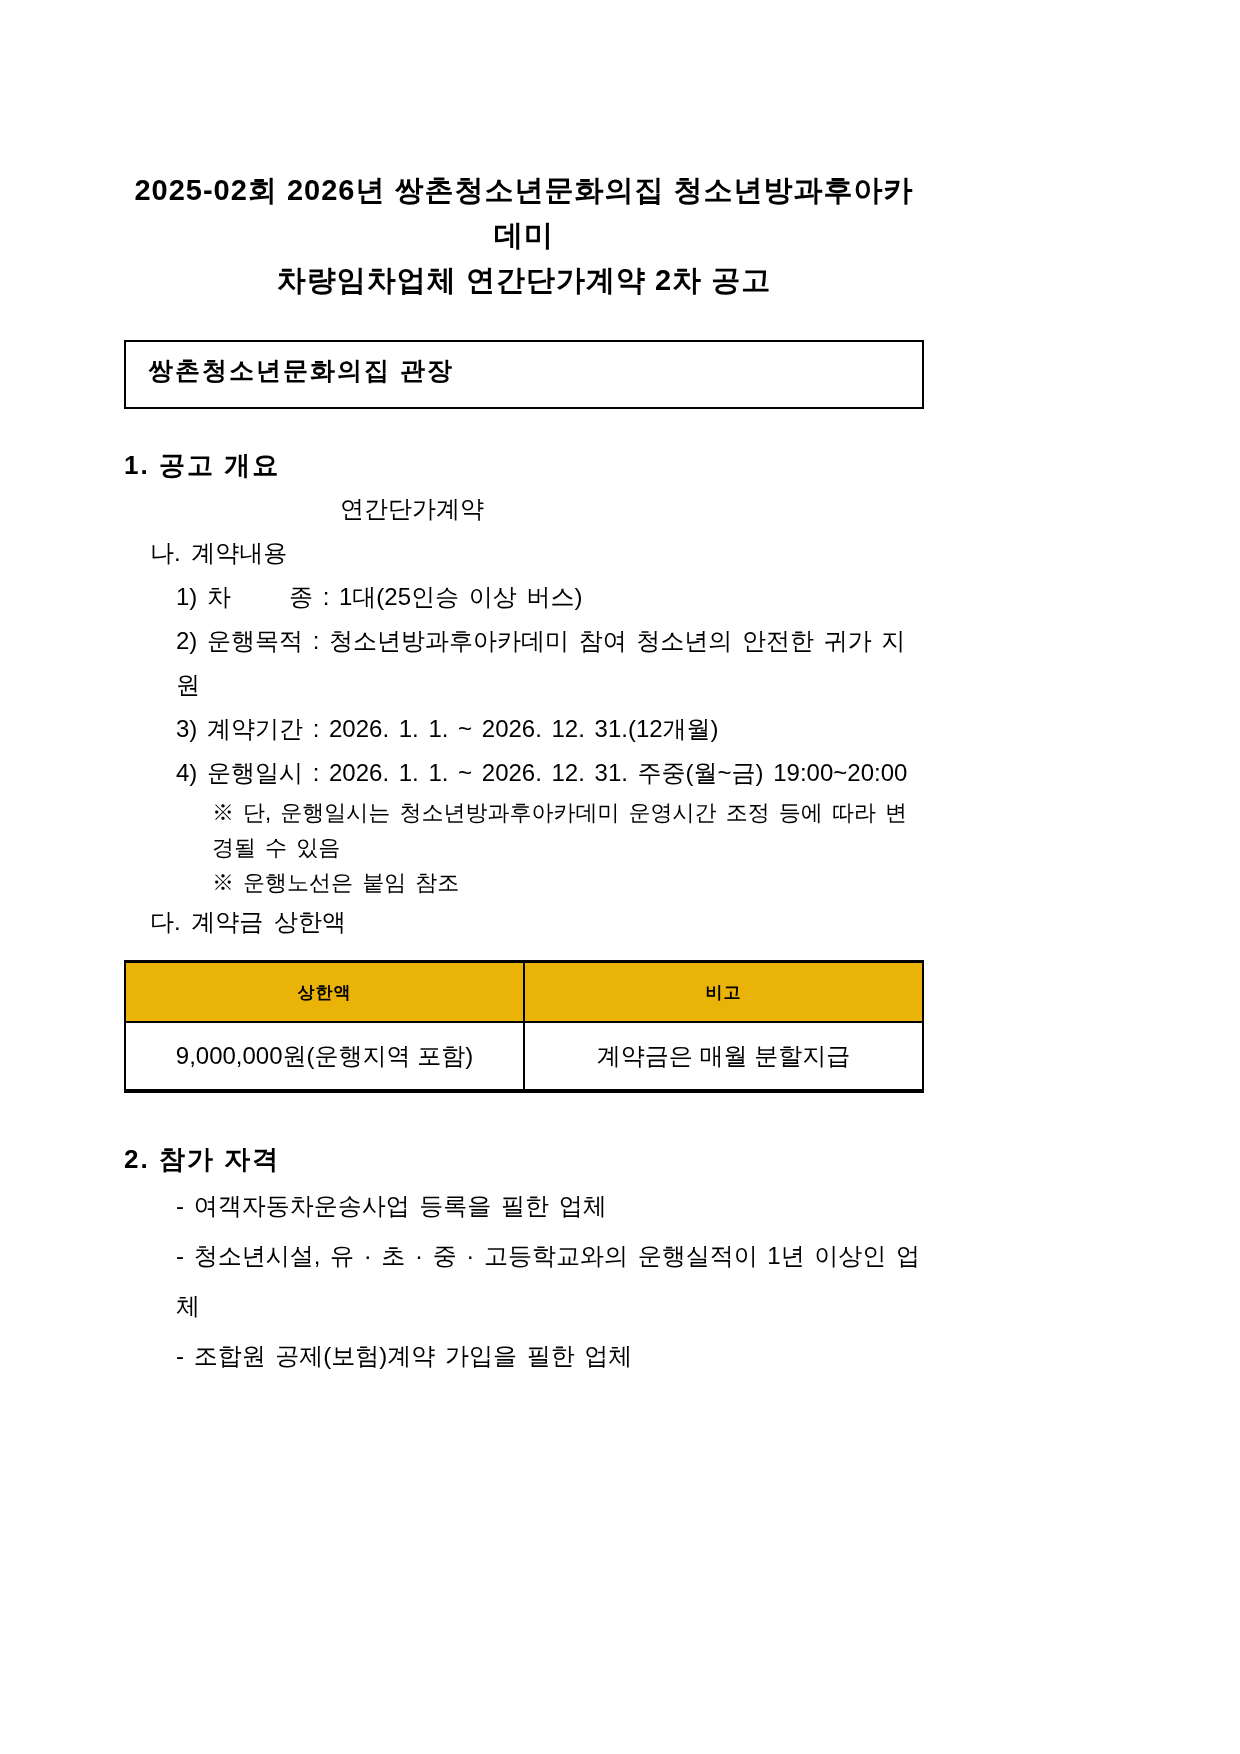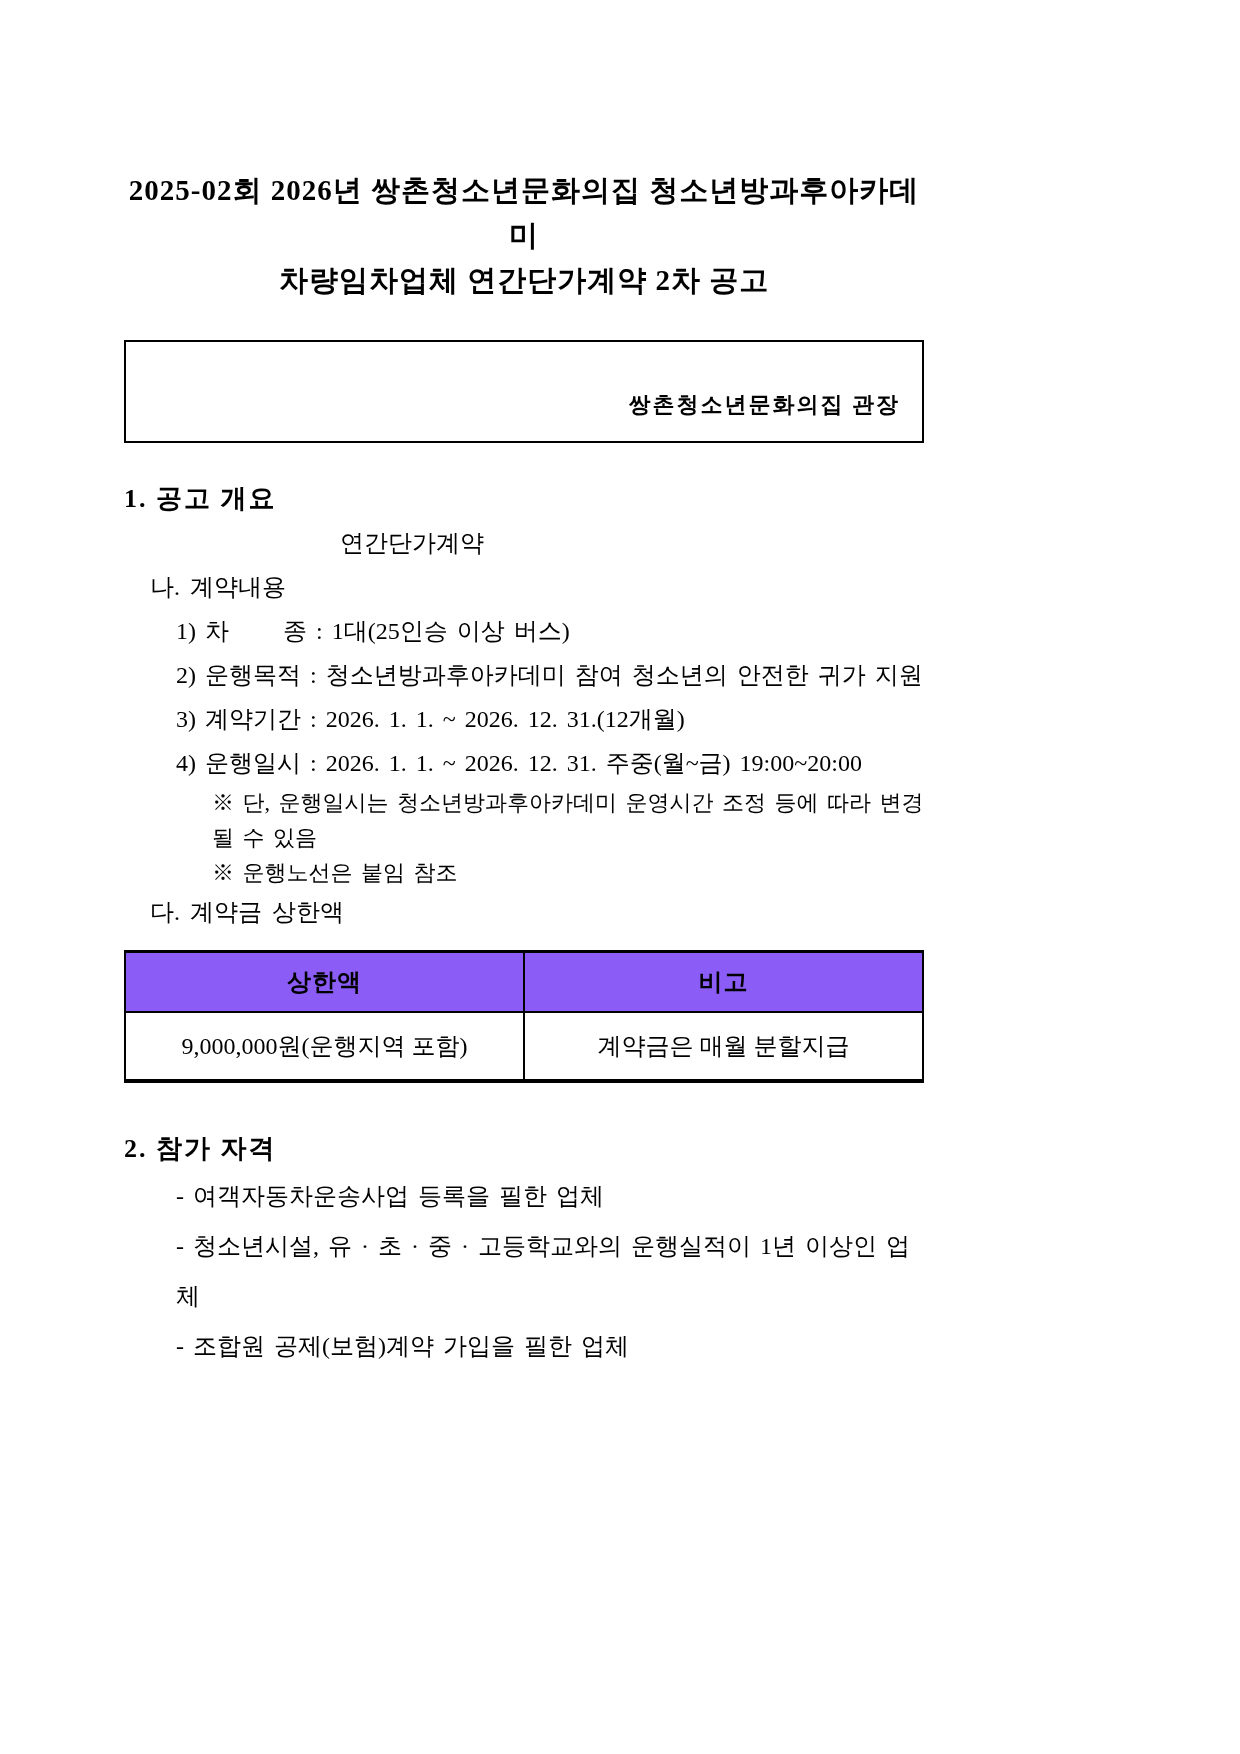--- a/index.html
+++ b/index.html
@@ -3,21 +3,21 @@
 <meta charset="utf-8">
 <style>
   html, body { margin: 0; padding: 0; background: #ffffff; }
   .page {
     position: relative;
     width: 1048px;
     height: 1754px;
     box-sizing: border-box;
     padding: 168px 124px 0 124px;
     background: #ffffff;
-    font-family: Liberation Serif, serif;
+    font-family: Liberation Sans, sans-serif;
     color: #000000;
     overflow: hidden;
   }
   .line { white-space: pre-wrap; }
 
   
   .title-line {
     text-align: center;
     font-weight: bold;
     font-size: 29px;
@@ -42,23 +42,22 @@
     word-spacing: 5px;
   }
   .intro-date {
     margin-top: 26px;
     text-align: center;
     font-size: 24px;
     font-weight: bold;
     line-height: 32px;
   }
   .intro-sign {
-    margin-top: 34px;
-    text-align: right;
-    font-size: 22px;
+    text-align: left;
+    font-size: 25px;
     font-weight: bold;
     line-height: 33px;
     letter-spacing: 2px;
   }
 
   
   .h-sec {
     font-size: 26px;
     font-weight: bold;
     line-height: 44px;
@@ -83,22 +82,22 @@
     border-top-width: 3px;
     border-bottom-width: 4px;
   }
   .price-table th, .price-table td {
     border: 2px solid #000000;
     text-align: center;
     vertical-align: middle;
   }
   .price-table th {
     height: 56px;
-    background: #8b5cf6;
-    font-size: 24px;
+    background: #eab308;
+    font-size: 17px;
     font-weight: bold;
     letter-spacing: 1px;
     border-bottom-width: 1px;
   }
   .price-table td {
     height: 64px;
     font-size: 24px;
     font-weight: normal;
   }
   .col-half { width: 50%; }

